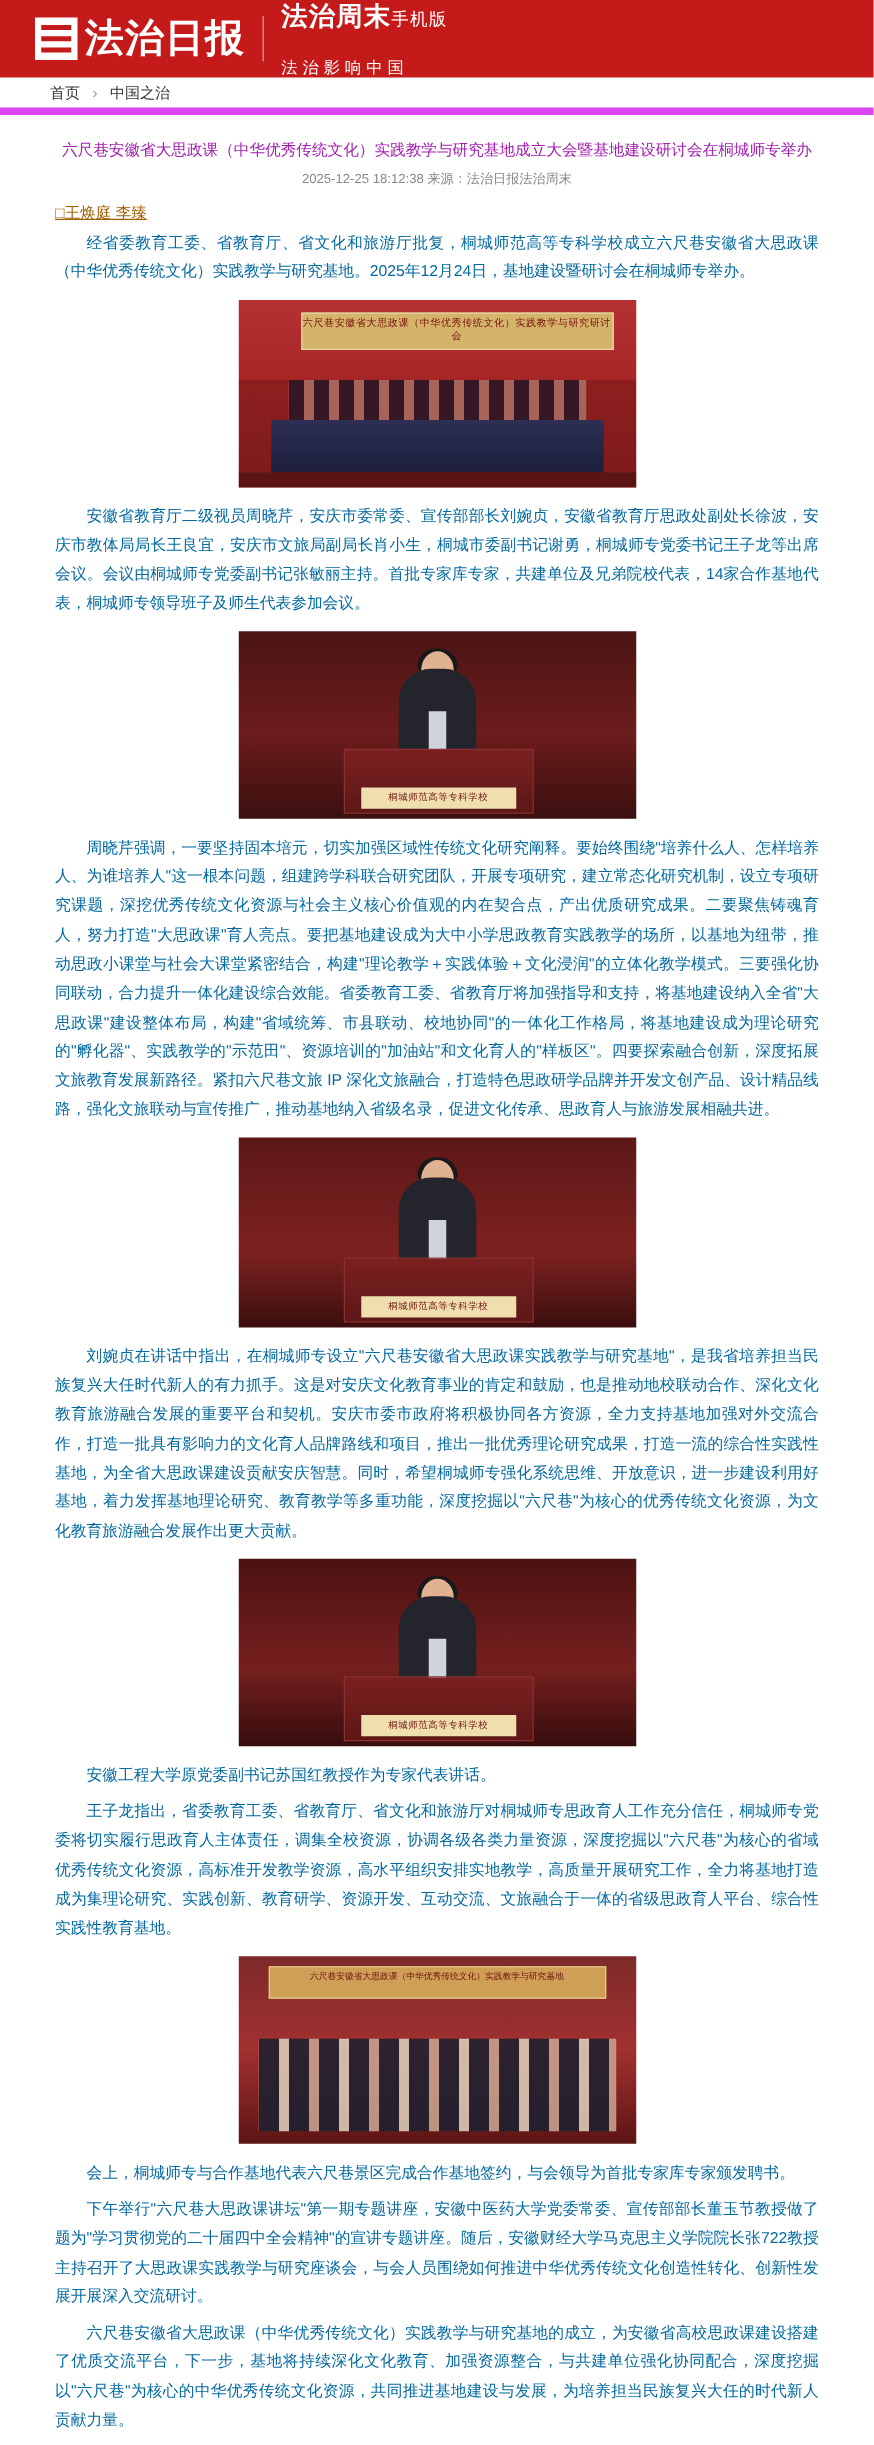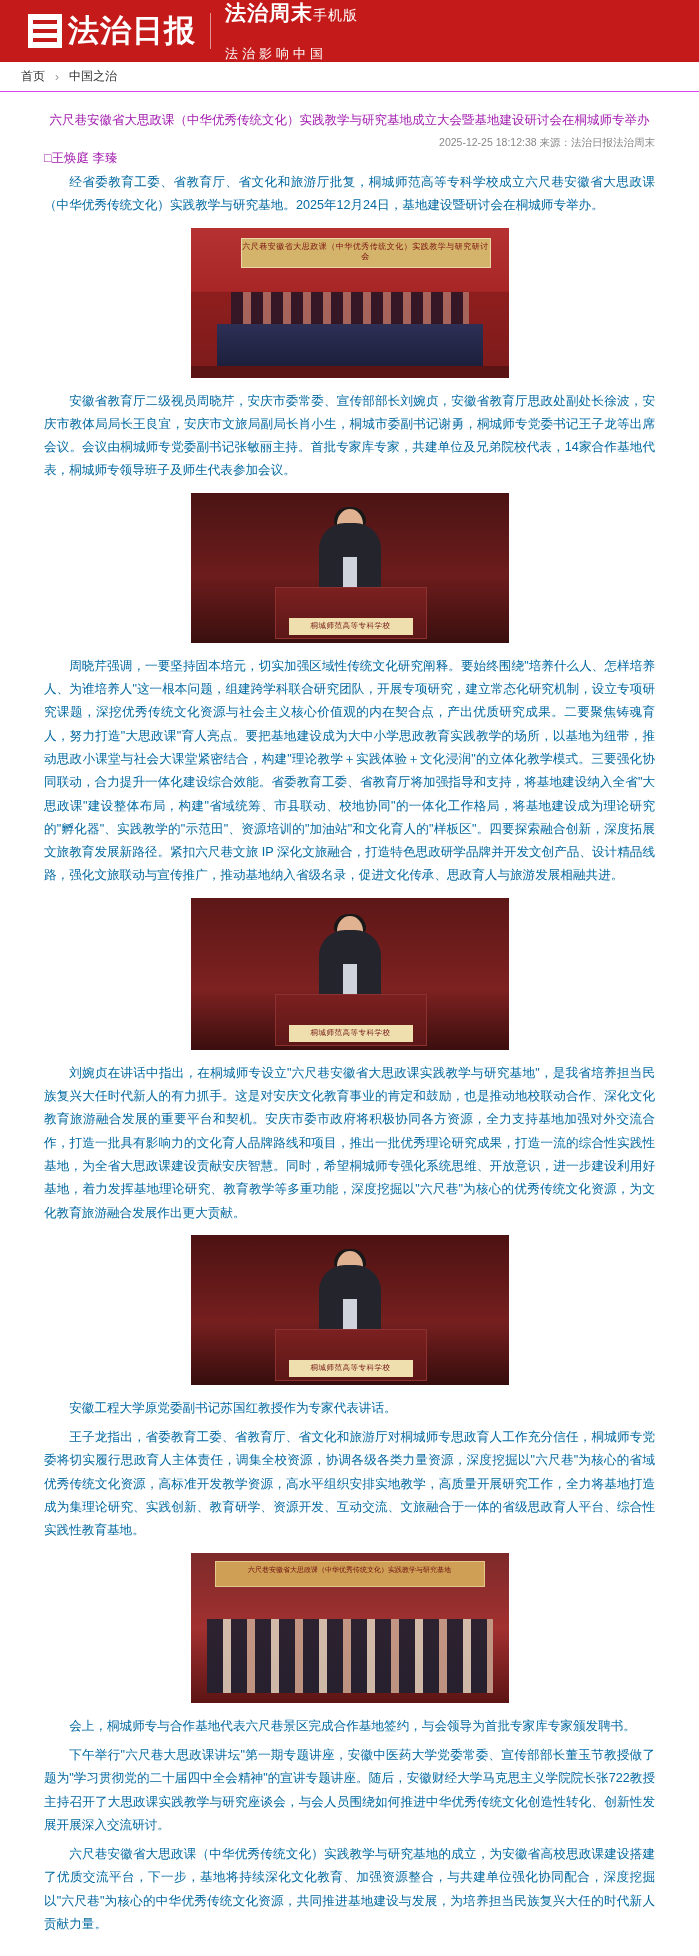--- a/index.html
+++ b/index.html
@@ -80,22 +80,22 @@
     font-size: 13px;
     letter-spacing: 4px;
   }
 
   
   .breadcrumb {
     height: 30px;
     display: flex;
     align-items: center;
     gap: 10px;
-    padding: 0 21px;
-    border-bottom: 1px solid #d946ef;
+    padding: 0 40px;
+    border-bottom: 6px solid #d946ef;
     font-size: 12px;
     color: #333333;
   }
   .breadcrumb a { color: #333333; text-decoration: none; }
   .breadcrumb .sep { color: #999999; }
 
   
   .article {
     padding: 14px 44px 10px 44px;
   }
@@ -103,26 +103,28 @@
     font-size: 12.5px;
     color: #a21caf;
     text-align: center;
     line-height: 1.6;
     margin: 4px 0 6px 0;
     font-weight: normal;
   }
   .article-meta {
     font-size: 10.5px;
     color: #888888;
-    text-align: right;
+    text-align: center;
+    margin-bottom: 12px;
   }
   .byline {
     font-size: 12.5px;
-    color: #a21caf;
+    color: #a16207;
     margin: 0 0 4px 0;
+    text-decoration: underline;
   }
   p.body {
     font-size: 12.6px;
     line-height: 1.85;
     color: #0369a1;
     margin: 0 0 6px 0;
     text-align: justify;
     text-indent: 2em;
   }
   .figure {

